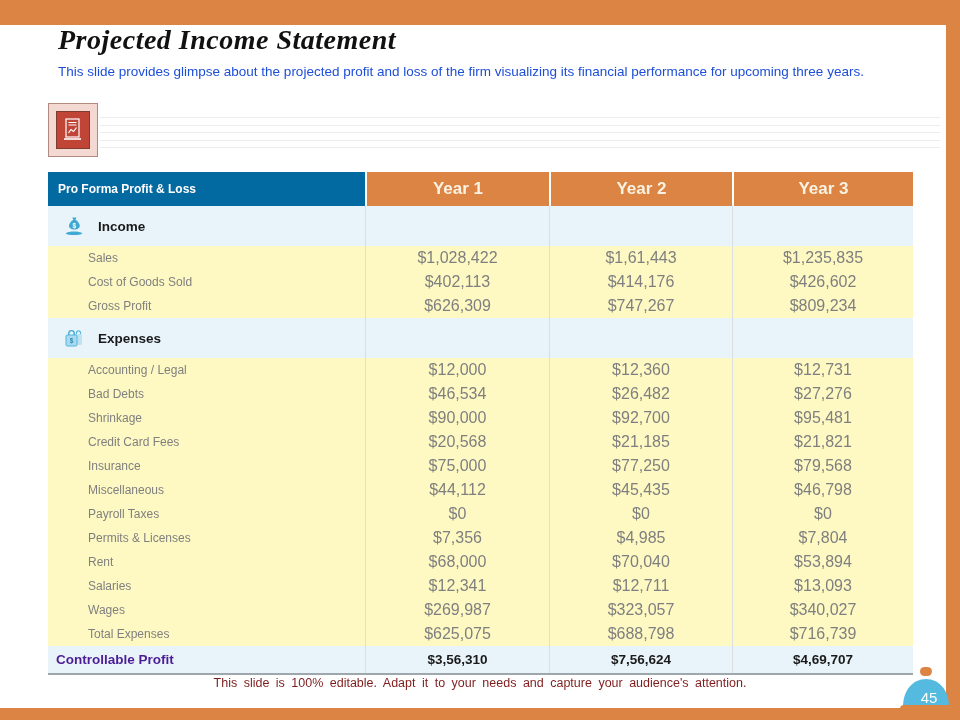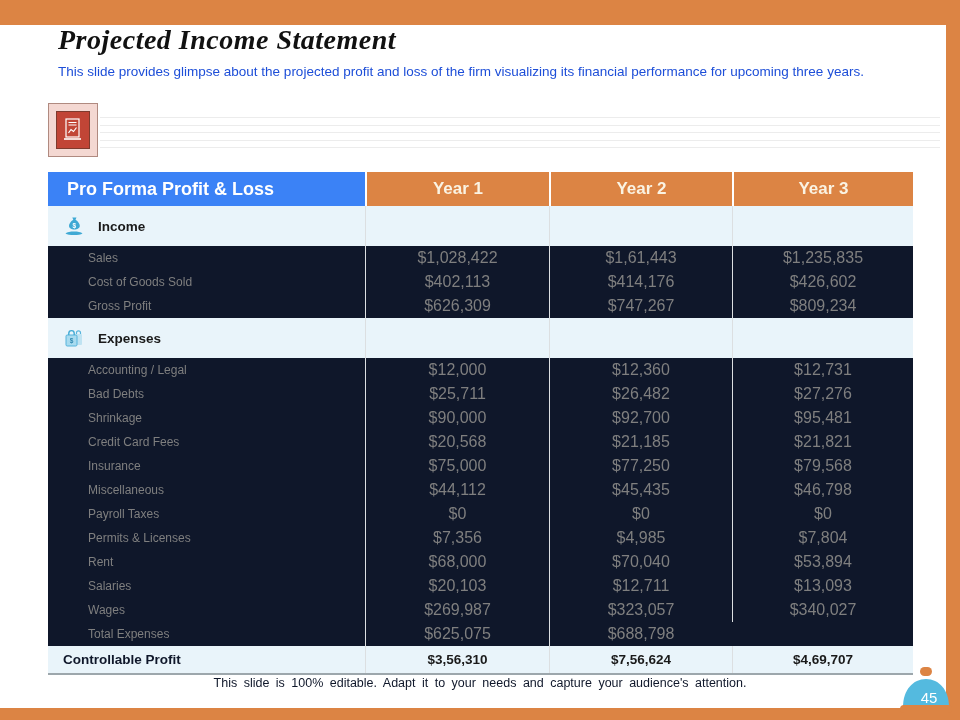--- a/index.html
+++ b/index.html
@@ -33,36 +33,36 @@
   }
   .rule-lines{position:absolute;left:100px;top:117px;width:840px;height:32px;}
   .rule-lines div{height:1px;background:#ECECEC;margin-bottom:6.5px;}
   
   .pnl{position:absolute;left:48px;top:172px;width:865px;}
   .t-row{display:grid;grid-template-columns:317px 184px 183px 181px;}
   .cell{box-sizing:border-box;display:flex;align-items:center;}
   .cell.val{justify-content:center;border-left:1px solid #DCDFE1;}
   .hdr{height:34px;}
   .hdr .cell{font-weight:700;}
-  .hdr .c-label{background:#3b82f6;color:#ffffff;font-size:18px;padding-left:19px;}
+  .hdr .c-label{background:#0369a1;color:#ffffff;font-size:12px;padding-left:10px;}
   .hdr .val{background:#DC8444;color:#FAF3E3;font-size:17px;border-left:2px solid #ffffff;}
   .sec{height:40px;background:#E9F4FA;}
   .sec .c-label{font-weight:700;color:#1A1A1A;font-size:13.5px;padding-left:14px;gap:12px;}
   .sec .val{background:#E9F4FA;}
-  .dat{height:24px;background:#0f172a;}
+  .dat{height:24px;background:#fef9c3;}
   .dat .c-label{color:#7F7F7F;font-size:12px;padding-left:40px;}
   .dat .val{color:#7F7F7F;font-size:16px;}
   .tot{height:27px;background:#E9F4FA;border-bottom:2px solid #9DA7AC;}
-  .tot .c-label{font-weight:700;color:#0f172a;font-size:13.5px;padding-left:15px;}
+  .tot .c-label{font-weight:700;color:#4c1d95;font-size:13.5px;padding-left:8px;}
   .tot .val{font-weight:700;color:#1A1A1A;font-size:13.5px;}
   .sec-icon{display:inline-flex;width:24px;justify-content:center;}
   
   .footer{
     position:absolute;left:0;top:676px;width:960px;text-align:center;
-    font-size:12.5px;color:#0f172a;word-spacing:3px;
+    font-size:12.5px;color:#7f1d1d;word-spacing:3px;
   }
   .page-marker{position:absolute;left:900px;top:666px;width:52px;height:50px;}
 </style>
 </head>
 <body>
 
 <div class="slide">
 
   <div class="bar-top"></div>
   <div class="bar-right"></div>
@@ -159,21 +159,21 @@
             <span>Accounting / Legal</span>
           </div>
           <div class="cell val">$12,000</div>
           <div class="cell val">$12,360</div>
           <div class="cell val">$12,731</div>
         </div>
         <div class="t-row dat">
           <div class="cell c-label">
             <span>Bad Debts</span>
           </div>
-          <div class="cell val">$25,711</div>
+          <div class="cell val">$46,534</div>
           <div class="cell val">$26,482</div>
           <div class="cell val">$27,276</div>
         </div>
         <div class="t-row dat">
           <div class="cell c-label">
             <span>Shrinkage</span>
           </div>
           <div class="cell val">$90,000</div>
           <div class="cell val">$92,700</div>
           <div class="cell val">$95,481</div>
@@ -223,38 +223,39 @@
             <span>Rent</span>
           </div>
           <div class="cell val">$68,000</div>
           <div class="cell val">$70,040</div>
           <div class="cell val">$53,894</div>
         </div>
         <div class="t-row dat">
           <div class="cell c-label">
             <span>Salaries</span>
           </div>
-          <div class="cell val">$20,103</div>
+          <div class="cell val">$12,341</div>
           <div class="cell val">$12,711</div>
           <div class="cell val">$13,093</div>
         </div>
         <div class="t-row dat">
           <div class="cell c-label">
             <span>Wages</span>
           </div>
           <div class="cell val">$269,987</div>
           <div class="cell val">$323,057</div>
           <div class="cell val">$340,027</div>
         </div>
         <div class="t-row dat">
           <div class="cell c-label">
             <span>Total Expenses</span>
           </div>
           <div class="cell val">$625,075</div>
           <div class="cell val">$688,798</div>
+          <div class="cell val">$716,739</div>
         </div>
         <div class="t-row tot">
           <div class="cell c-label">
             <span>Controllable Profit</span>
           </div>
           <div class="cell val">$3,56,310</div>
           <div class="cell val">$7,56,624</div>
           <div class="cell val">$4,69,707</div>
         </div>
       </div>

